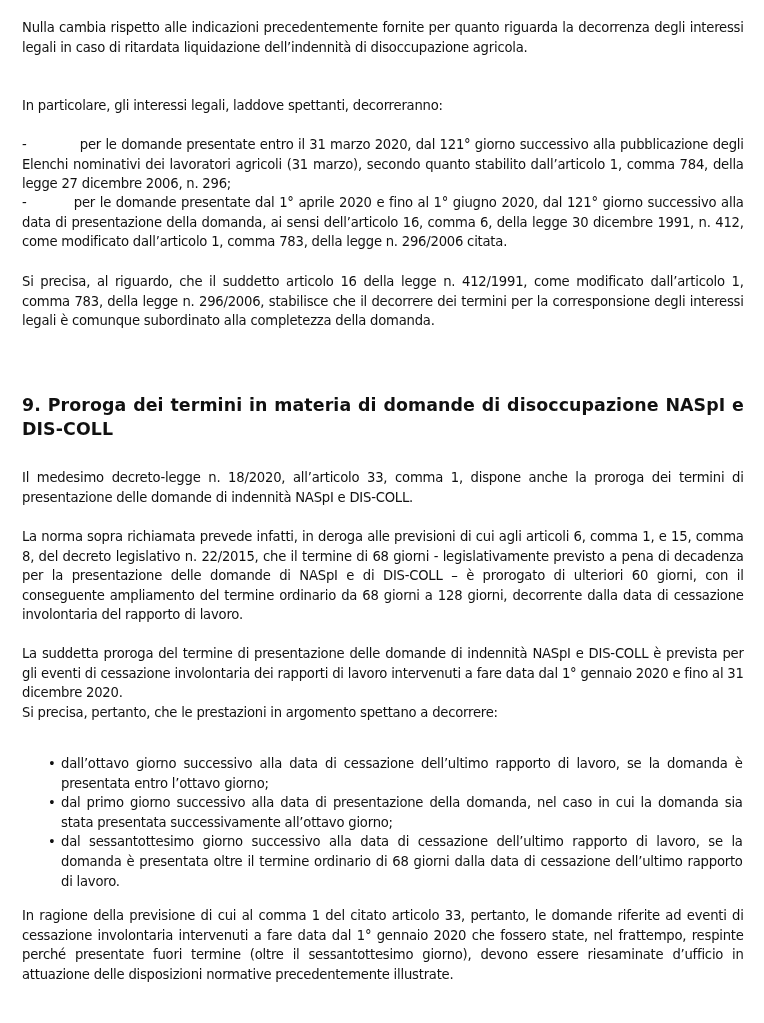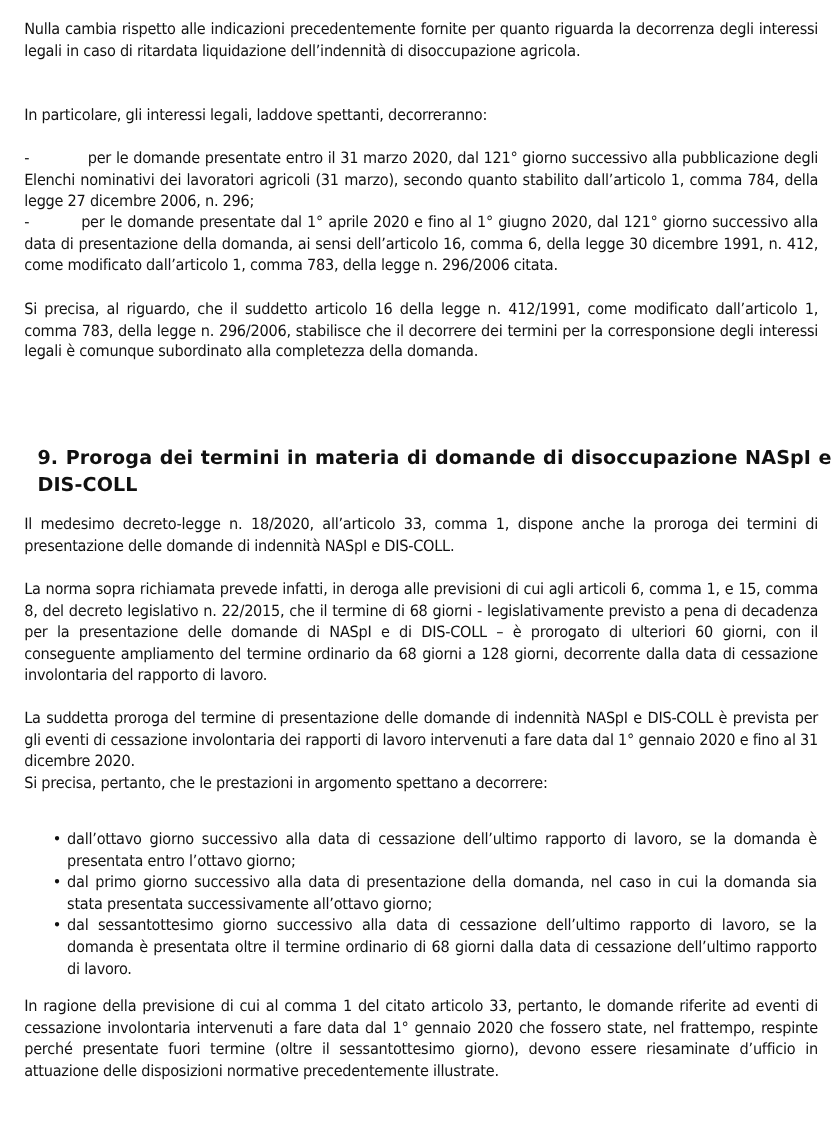--- a/index.html
+++ b/index.html
@@ -35,21 +35,21 @@
       width: 776px;
     }
     .heading {
       position: absolute;
       left: 0;
       font-family: "DejaVu Sans", sans-serif;
       font-weight: bold;
       font-size: 17.4px;
       line-height: 24px;
       text-align: justify;
-      margin: 12px;
+      margin: 0;
       width: 722px;
       letter-spacing: 0.1px;
     }
     .bullets {
       position: absolute;
       left: 26px;
       width: 696px;
       margin: 0;
       padding: 0;
       list-style: none;

